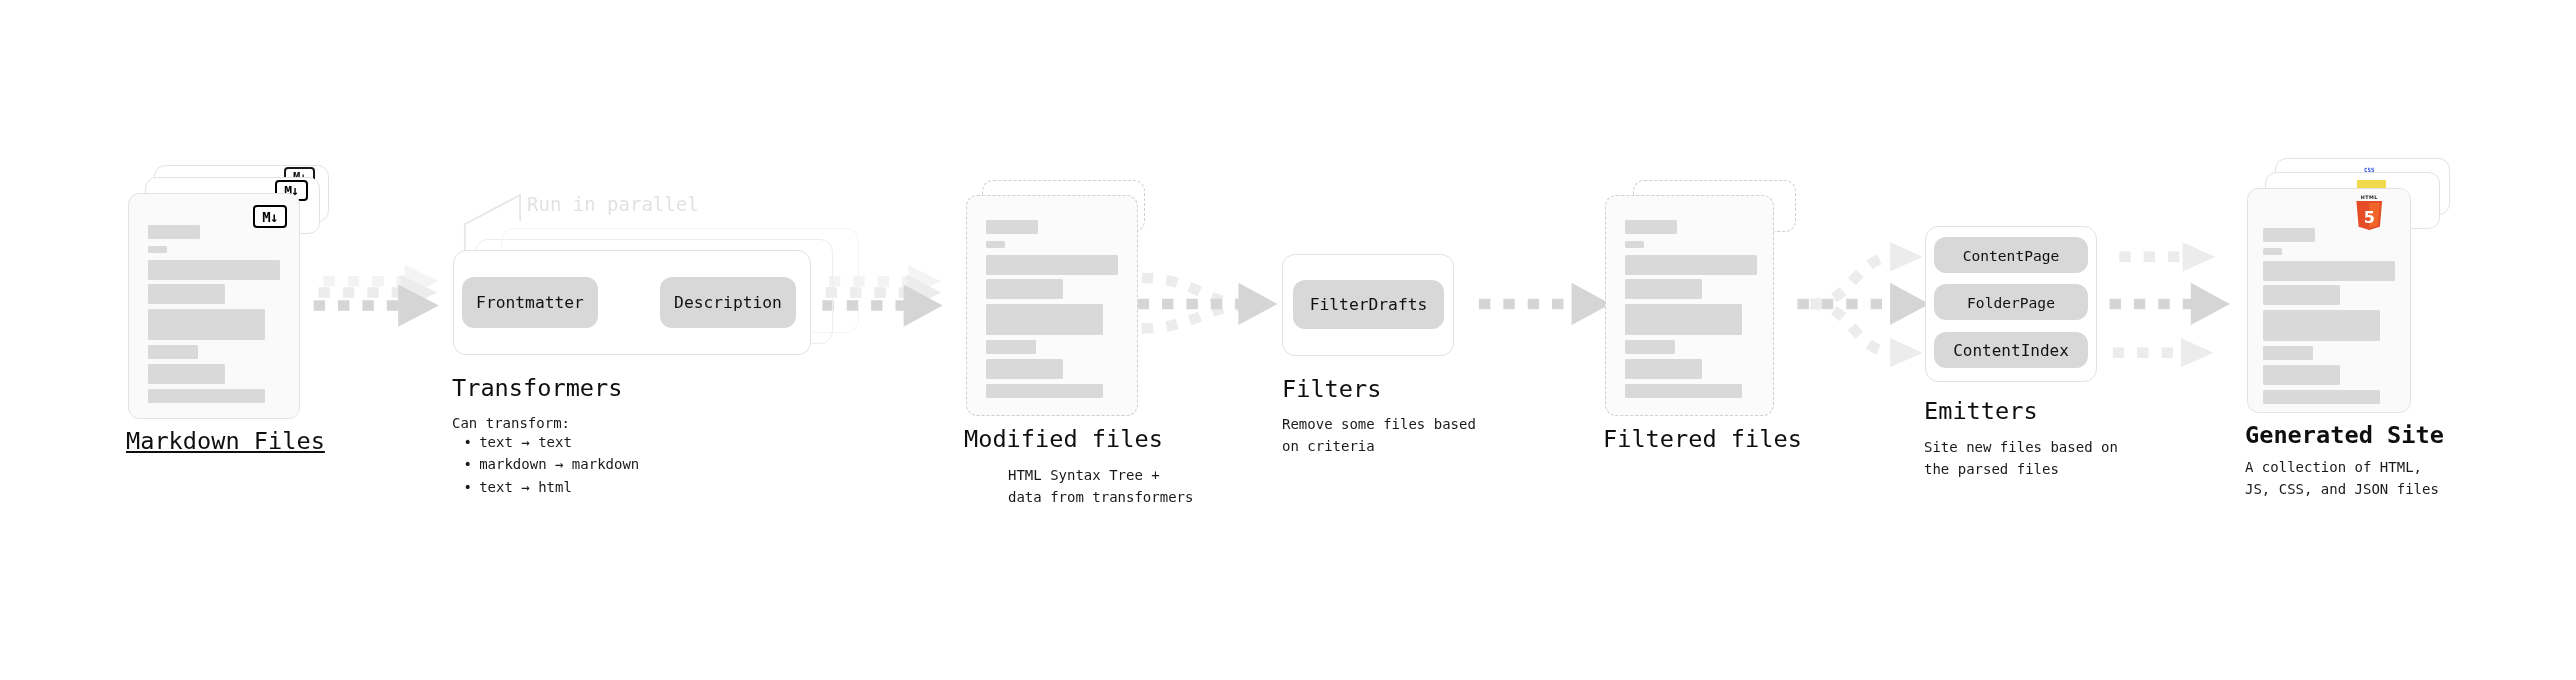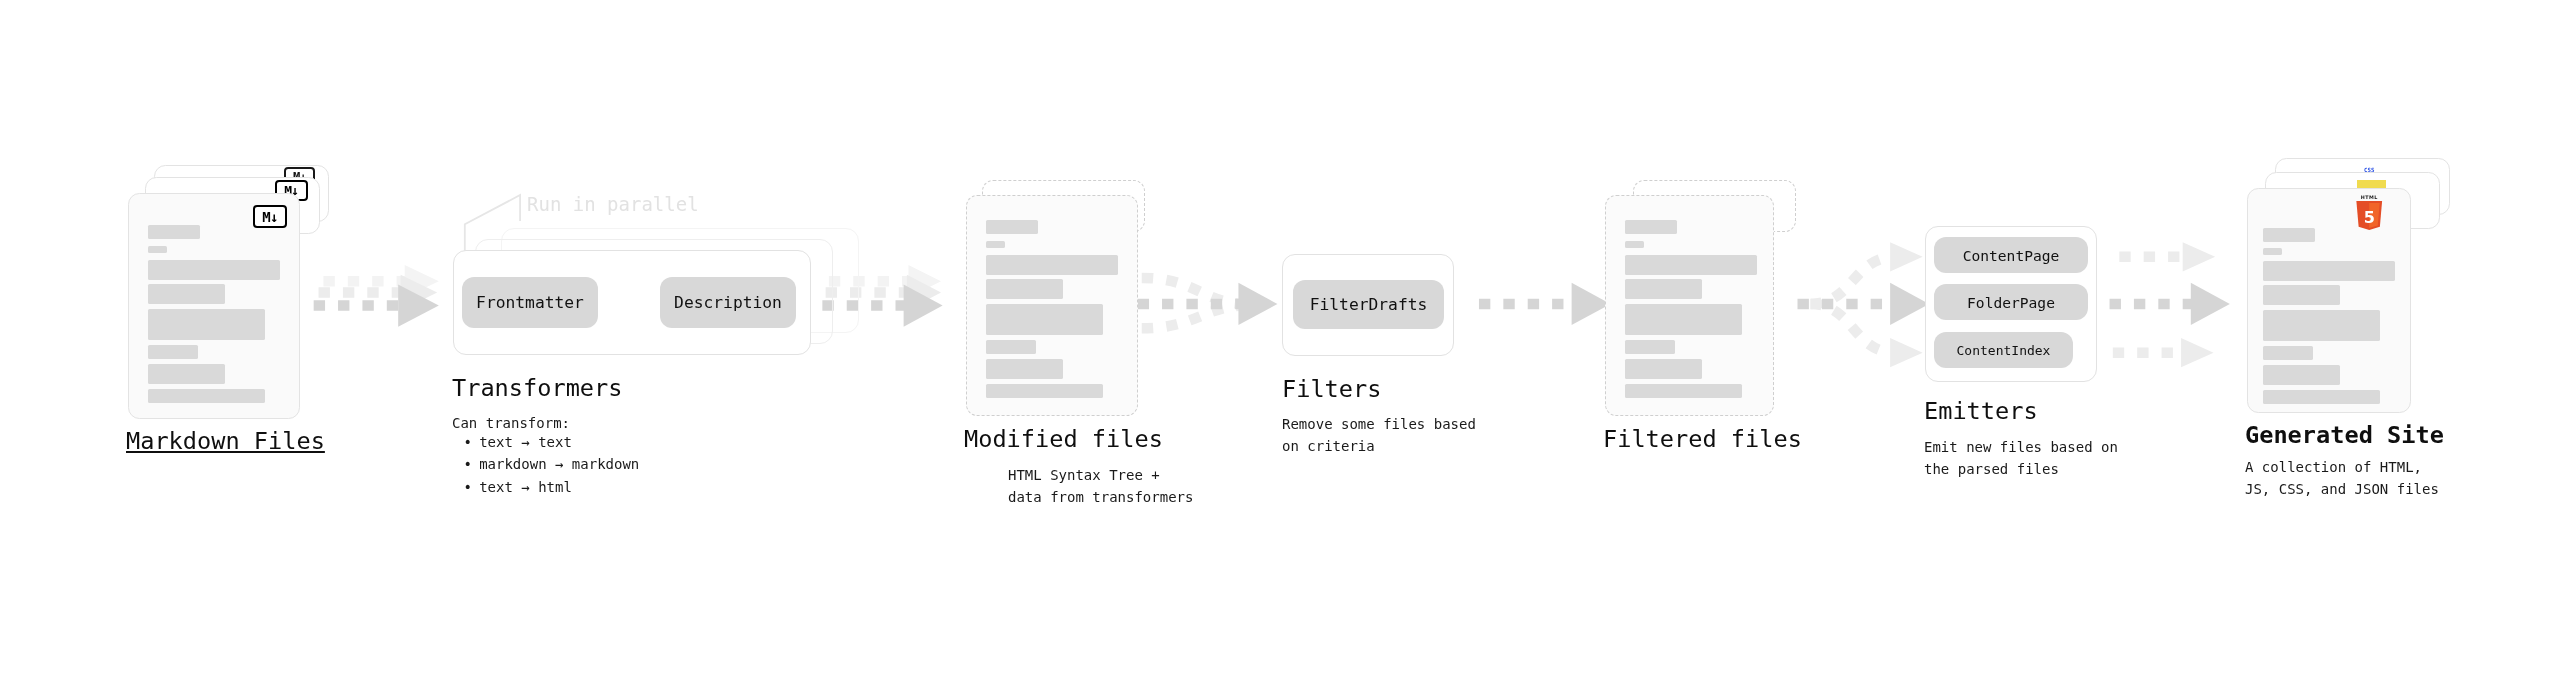--- a/index.html
+++ b/index.html
@@ -287,24 +287,24 @@
       <span class="bar" style="left:18.7px; top:188px; width:117px; height:14px;"></span>
     </div>
 
     <div class="title" style="left:1603px; top:425px;">Filtered files</div>
   </div>
 
   <div>
     <div class="panel" style="left:1925px; top:226px; width:172px; height:156px;"></div>
     <div class="chip" style="left:1934px; top:237px; width:154px; height:36px; font-size:14.6px;">ContentPage</div>
     <div class="chip" style="left:1934px; top:284px; width:154px; height:36px; font-size:14.6px;text-align:right;">FolderPage</div>
-    <div class="chip" style="left:1934px; top:332px; width:139px; height:36px; font-size:13px;">ContentIndex</div>
+    <div class="chip" style="left:1934px; top:332px; width:154px; height:36px; font-size:16px;">ContentIndex</div>
 
     <div class="title" style="left:1924px; top:397px;">Emitters</div>
-    <div class="subtitle" style="left:1924px; top:437px;">Emit new files based on
+    <div class="subtitle" style="left:1924px; top:437px;">Site new files based on
 the parsed files</div>
   </div>
 
   <div>
     <div class="doc-card back" style="left:2275px; top:158px; width:175px; height:57px;"></div>
     <div class="badge-css" style="left:2357px; top:164px;">
       <svg width="24.4" height="16.3" viewBox="0 0 30 20">
         <text x="15" y="10" font-size="7" font-family="DejaVu Sans Mono, monospace" font-weight="700" fill="#264de4" text-anchor="middle">CSS</text>
         <rect x="2" y="12" width="26" height="3.2" fill="#264de4"></rect>
       </svg>

